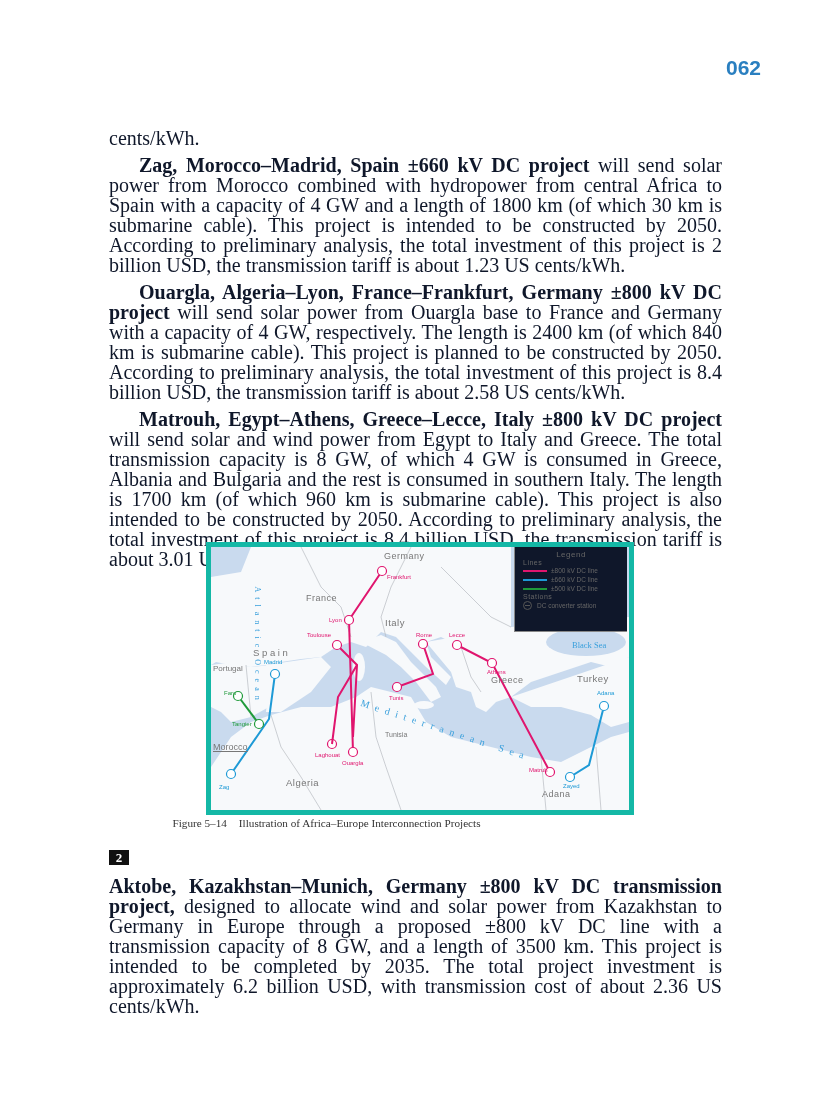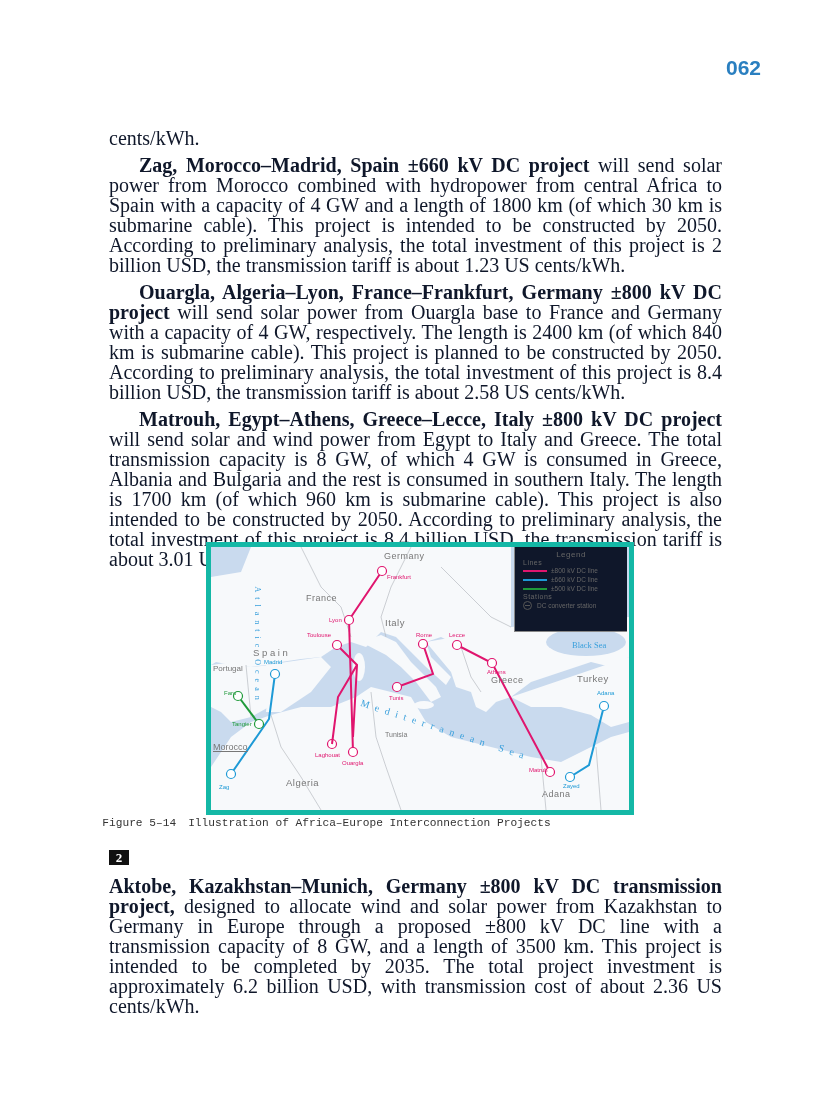--- a/index.html
+++ b/index.html
@@ -16,21 +16,21 @@
   }
   .para { margin: 0 0 7px 0; }
   .indent { text-indent: 30px; }
   .bold { font-weight: bold; }
   .figure {
     position: absolute; left: 206px; top: 542px; width: 418px; height: 263px;
     border: 5px solid #14b8a6; background: #ffffff; overflow: hidden;
   }
   .caption {
     position: absolute; left: 0; width: 653px; top: 817px; text-align: center;
-    font-family: Liberation Mono, monospace; font-size: 11.2px; color: #333;
+    font-family: Liberation Serif, serif; font-size: 11.2px; color: #333;
   }
   .caption .gap { display: inline-block; width: 12px; }
   .section-head {
     position: absolute; left: 109px; top: 850px;
     font-family: "Liberation Serif", serif; font-weight: bold; font-size: 14.2px; color: #111;
     display: flex; align-items: center;
   }
   .sec-num {
     display: inline-block; background: #111; color: #fff; width: 20px; height: 15px;
     line-height: 15px; text-align: center; font-size: 13px; margin-right: 9px;

